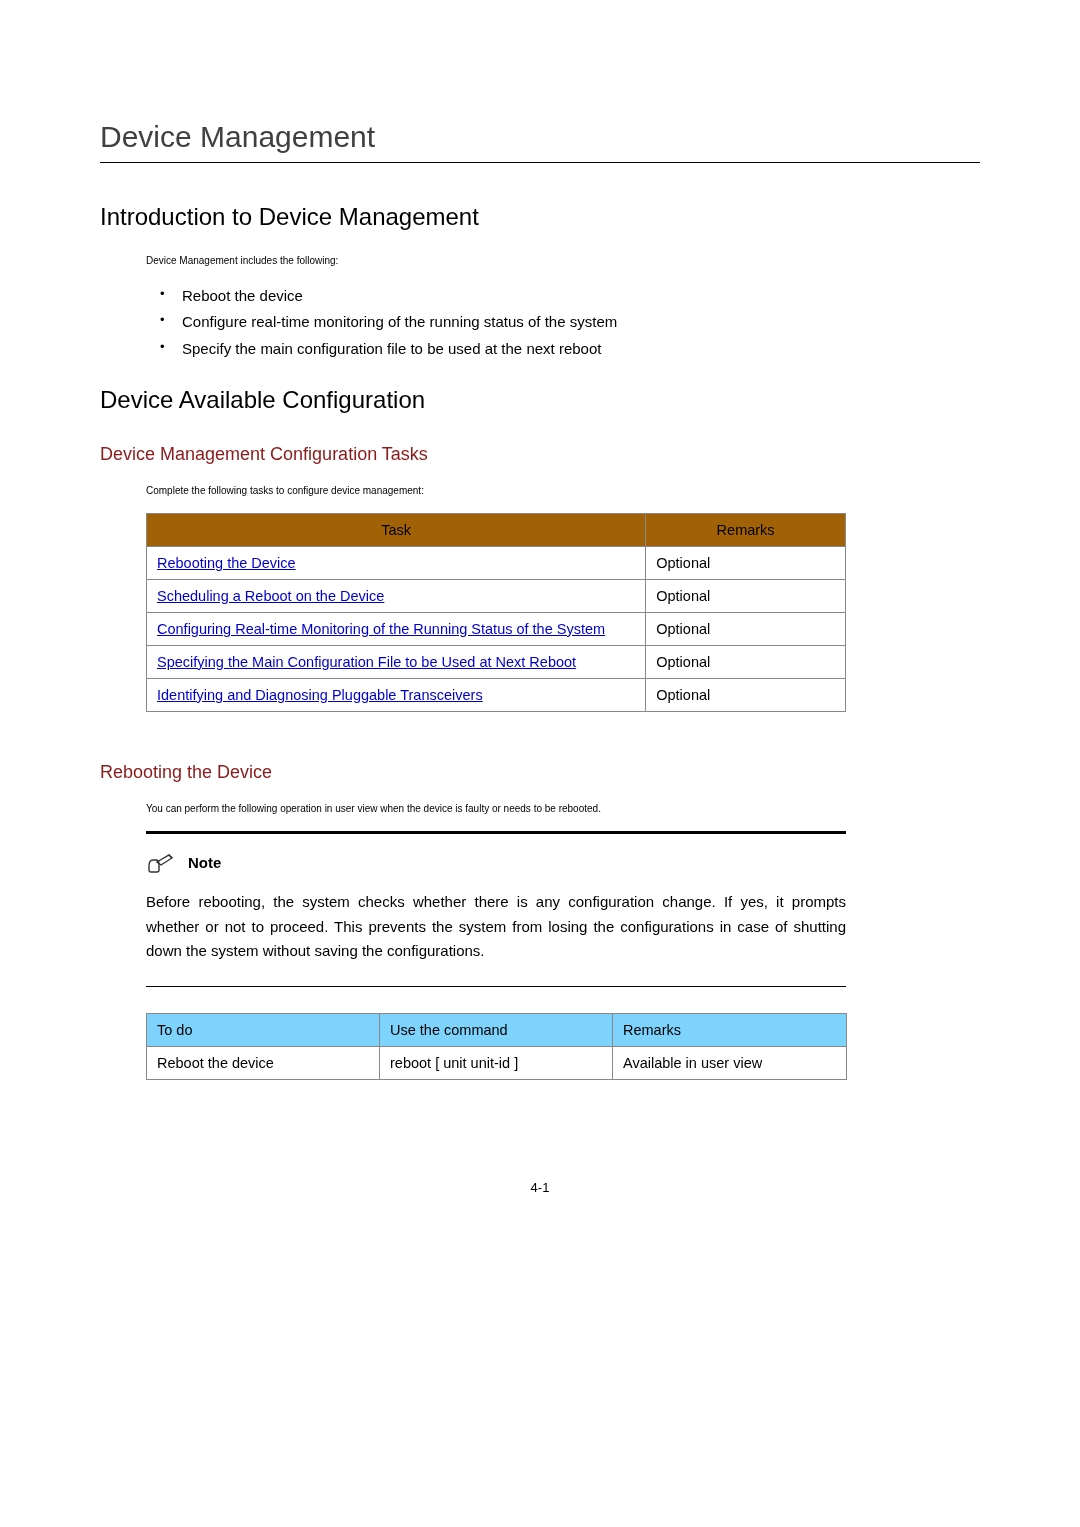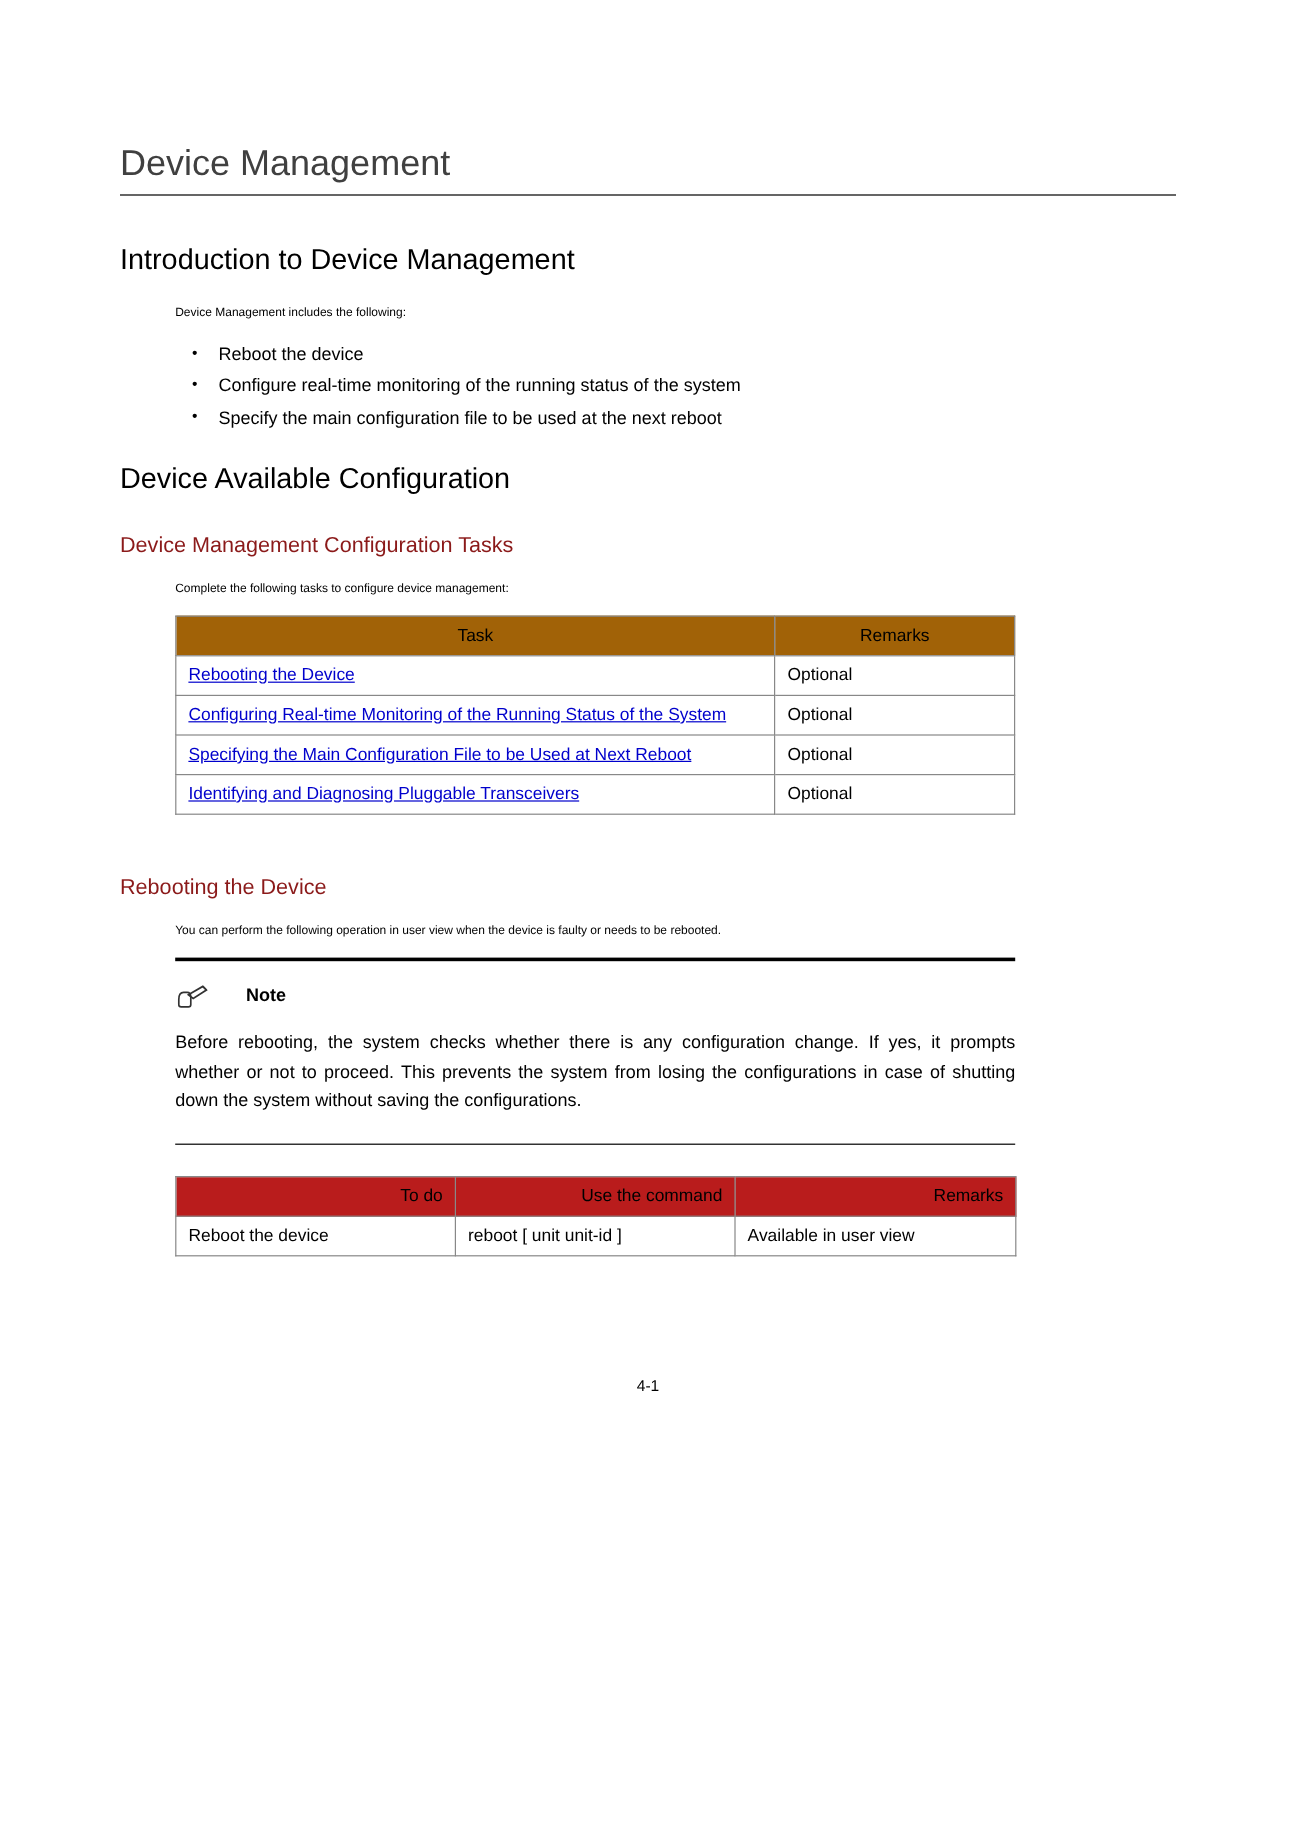--- a/index.html
+++ b/index.html
@@ -92,21 +92,21 @@
     margin: 10px 0 18px 0;
   }
   .note-hr-thin {
     border: none;
     border-top: 1.5px solid #000;
     margin: 22px 0 0 0;
   }
   .note-header {
     display: flex;
     align-items: center;
-    gap: 25px;
+    gap: 8px;
     margin-bottom: 16px;
   }
   .note-icon {
     width: 34px;
     height: 22px;
   }
   .note-label {
     font-size: 15px;
     font-weight: bold;
   }
@@ -122,23 +122,23 @@
     margin-top: 100px;
   }
   table.cmd-table {
     border-collapse: collapse;
     width: 700px;
     margin-left: 46px;
     font-size: 14.5px;
     table-layout: fixed;
   }
   table.cmd-table th {
-    background: #b91c1c;
-    font-weight: normal;
-    text-align: right;
+    background: #7dd3fc;
+    font-weight: normal;
+    text-align: left;
     border: 1px solid #888;
     padding: 8px 10px;
   }
   table.cmd-table td {
     border: 1px solid #888;
     padding: 8px 10px;
     text-align: left;
   }
 </style>
 </head>
@@ -169,20 +169,24 @@
         <col style="width:500px">
         <col style="width:200px">
       </colgroup>
     <tbody>
         <tr>
       <th>Task</th>
       <th>Remarks</th>
     </tr>
     <tr>
       <td><span class="link">Rebooting the Device</span></td>
+      <td>Optional</td>
+    </tr>
+    <tr>
+      <td><span class="link">Scheduling a Reboot on the Device</span></td>
       <td>Optional</td>
     </tr>
     <tr>
       <td><span class="link">Configuring Real-time Monitoring of the Running Status of the System</span></td>
       <td>Optional</td>
     </tr>
     <tr>
       <td><span class="link">Specifying the Main Configuration File to be Used at Next Reboot</span></td>
       <td>Optional</td>
     </tr>

